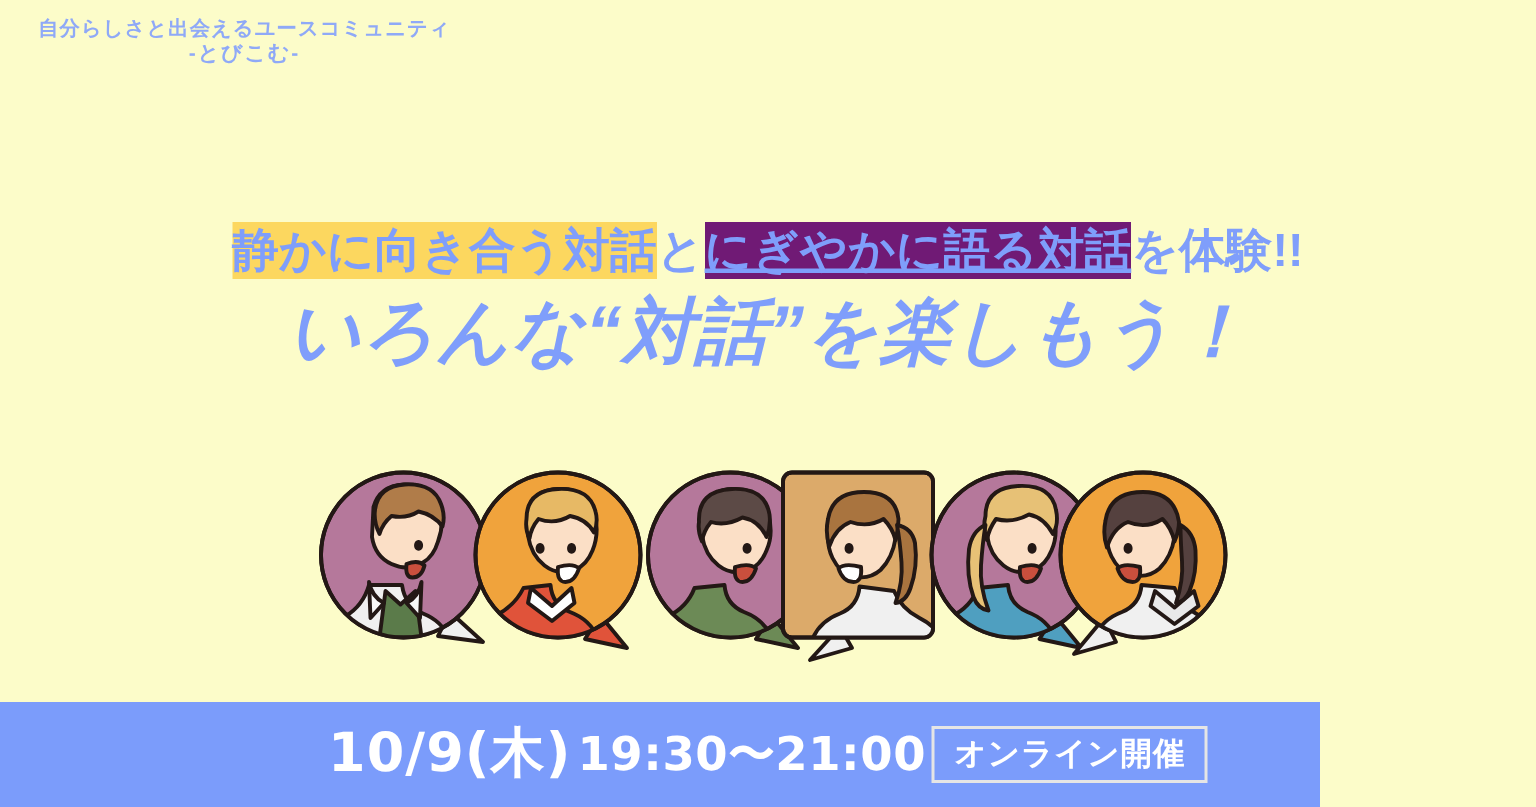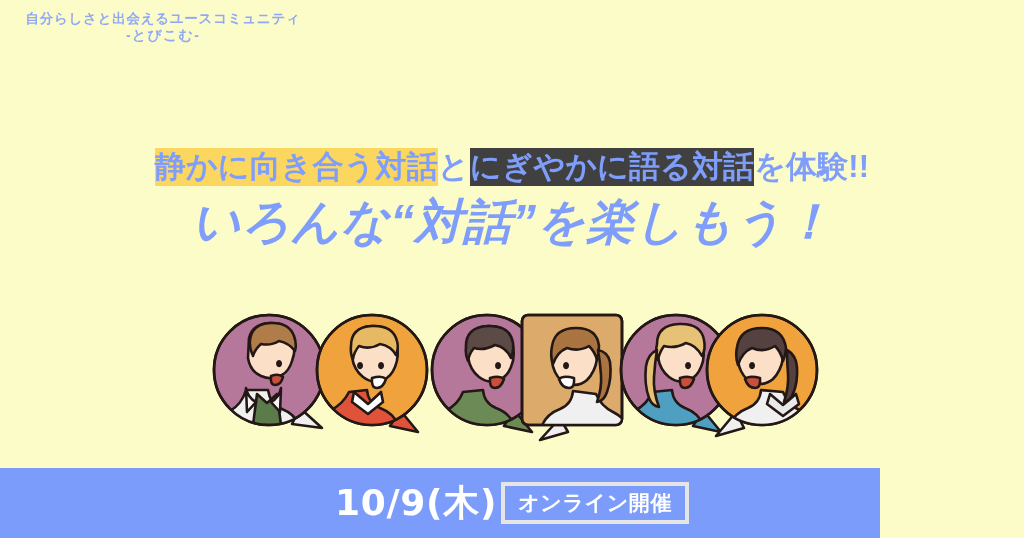--- a/index.html
+++ b/index.html
@@ -129,42 +129,42 @@
   #footer-time {
     font-size: 31px;
     font-weight: 700;
     color: #ffffff;
     letter-spacing: 0.012em;
     line-height: 1;
     white-space: nowrap;
     font-family: "DejaVu Sans", sans-serif;
   }
   #footer-badge {
-    border: 4px solid #e5e5e5;
+    border: 2px solid #e5e5e5;
     color: #ffffff;
     font-size: 21px;
     font-weight: 700;
     letter-spacing: 0.03em;
     padding: 6px 13px 7px 13px;
     line-height: 1;
     white-space: nowrap;
   }
 </style>
 </head>
 <body style="background: rgb(252, 252, 201);">
 
 <div id="banner" style="background: rgb(252, 252, 201);">
 
   <div id="logo-block">
     <div id="logo-tagline" style="color: rgb(143, 169, 247);">自分らしさと出会えるユースコミュニティ</div>
     <div id="logo-reading" style="color: rgb(143, 169, 247);">-とびこむ-</div>
   </div>
 
   <div id="headline-wrap">
-    <div id="headline-sub" style="color: rgb(127, 158, 251);"><span class="hl" style="background: rgb(252, 215, 95);">静かに向き合う対話</span><span>と</span><span class="hl" style="background: #404040;">にぎやかに語る対話</span><span>を体験!!</span></div>
+    <div id="headline-sub" style="color: rgb(127, 158, 251);"><span class="hl" style="background: rgb(252, 215, 95);">静かに向き合う対話</span><span>と</span><span class="hl" style="background: #701a75; text-decoration: underline;">にぎやかに語る対話</span><span>を体験!!</span></div>
     <div id="headline-main" style="color: rgb(127, 158, 251);">いろんな“対話”を楽しもう！</div>
   </div>
 
   <div id="illustration">
     <svg width="1024" height="160" viewBox="0 0 1024 160" xmlns="http://www.w3.org/2000/svg">
       <defs>
         <clipPath id="clip1">
             <circle cx="269" cy="70" r="55"></circle>
           </clipPath>
         <clipPath id="clip2">
@@ -272,16 +272,17 @@
           </g>
           <circle cx="762" cy="70" r="55" fill="none"></circle>
         </g>
 
       </g>
     </svg>
   </div>
 
   <div id="footer-bar" style="background: rgb(123, 156, 251);">
     <span id="footer-date">10/9(木)</span>
+    <span id="footer-time">19:30〜21:00</span>
     <span id="footer-badge">オンライン開催</span>
   </div>
 
 </div>
 
 </body></html>

